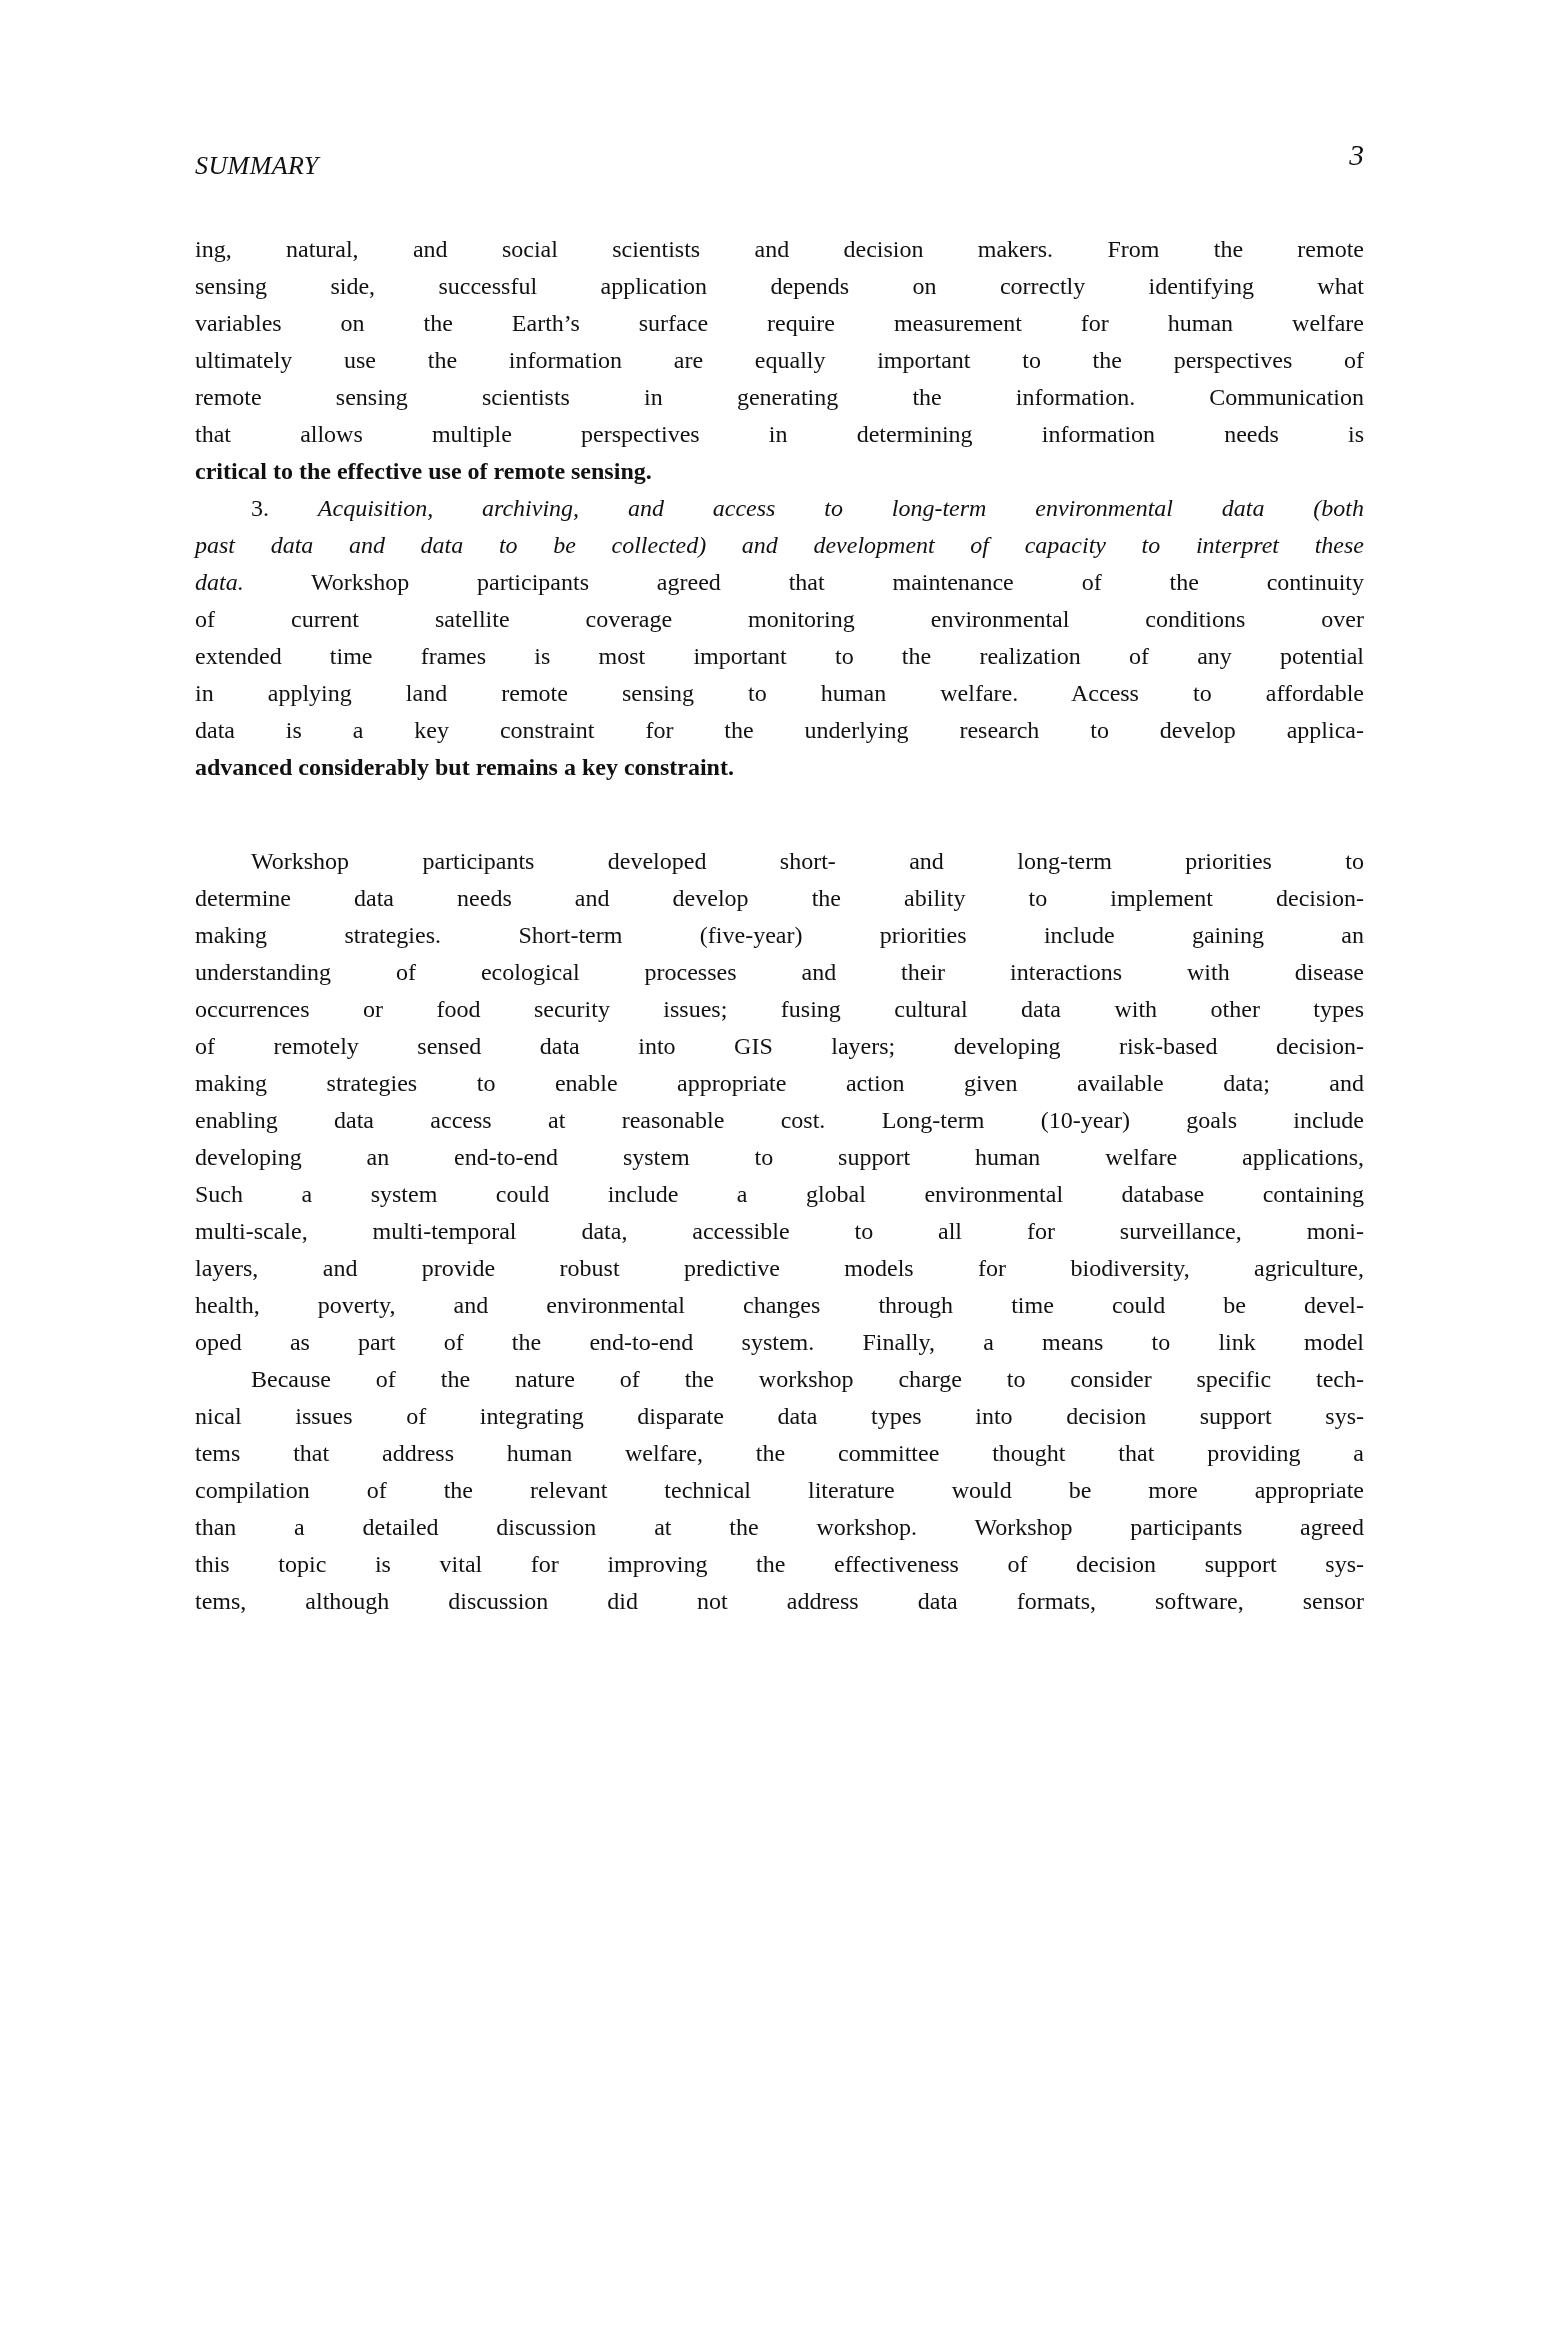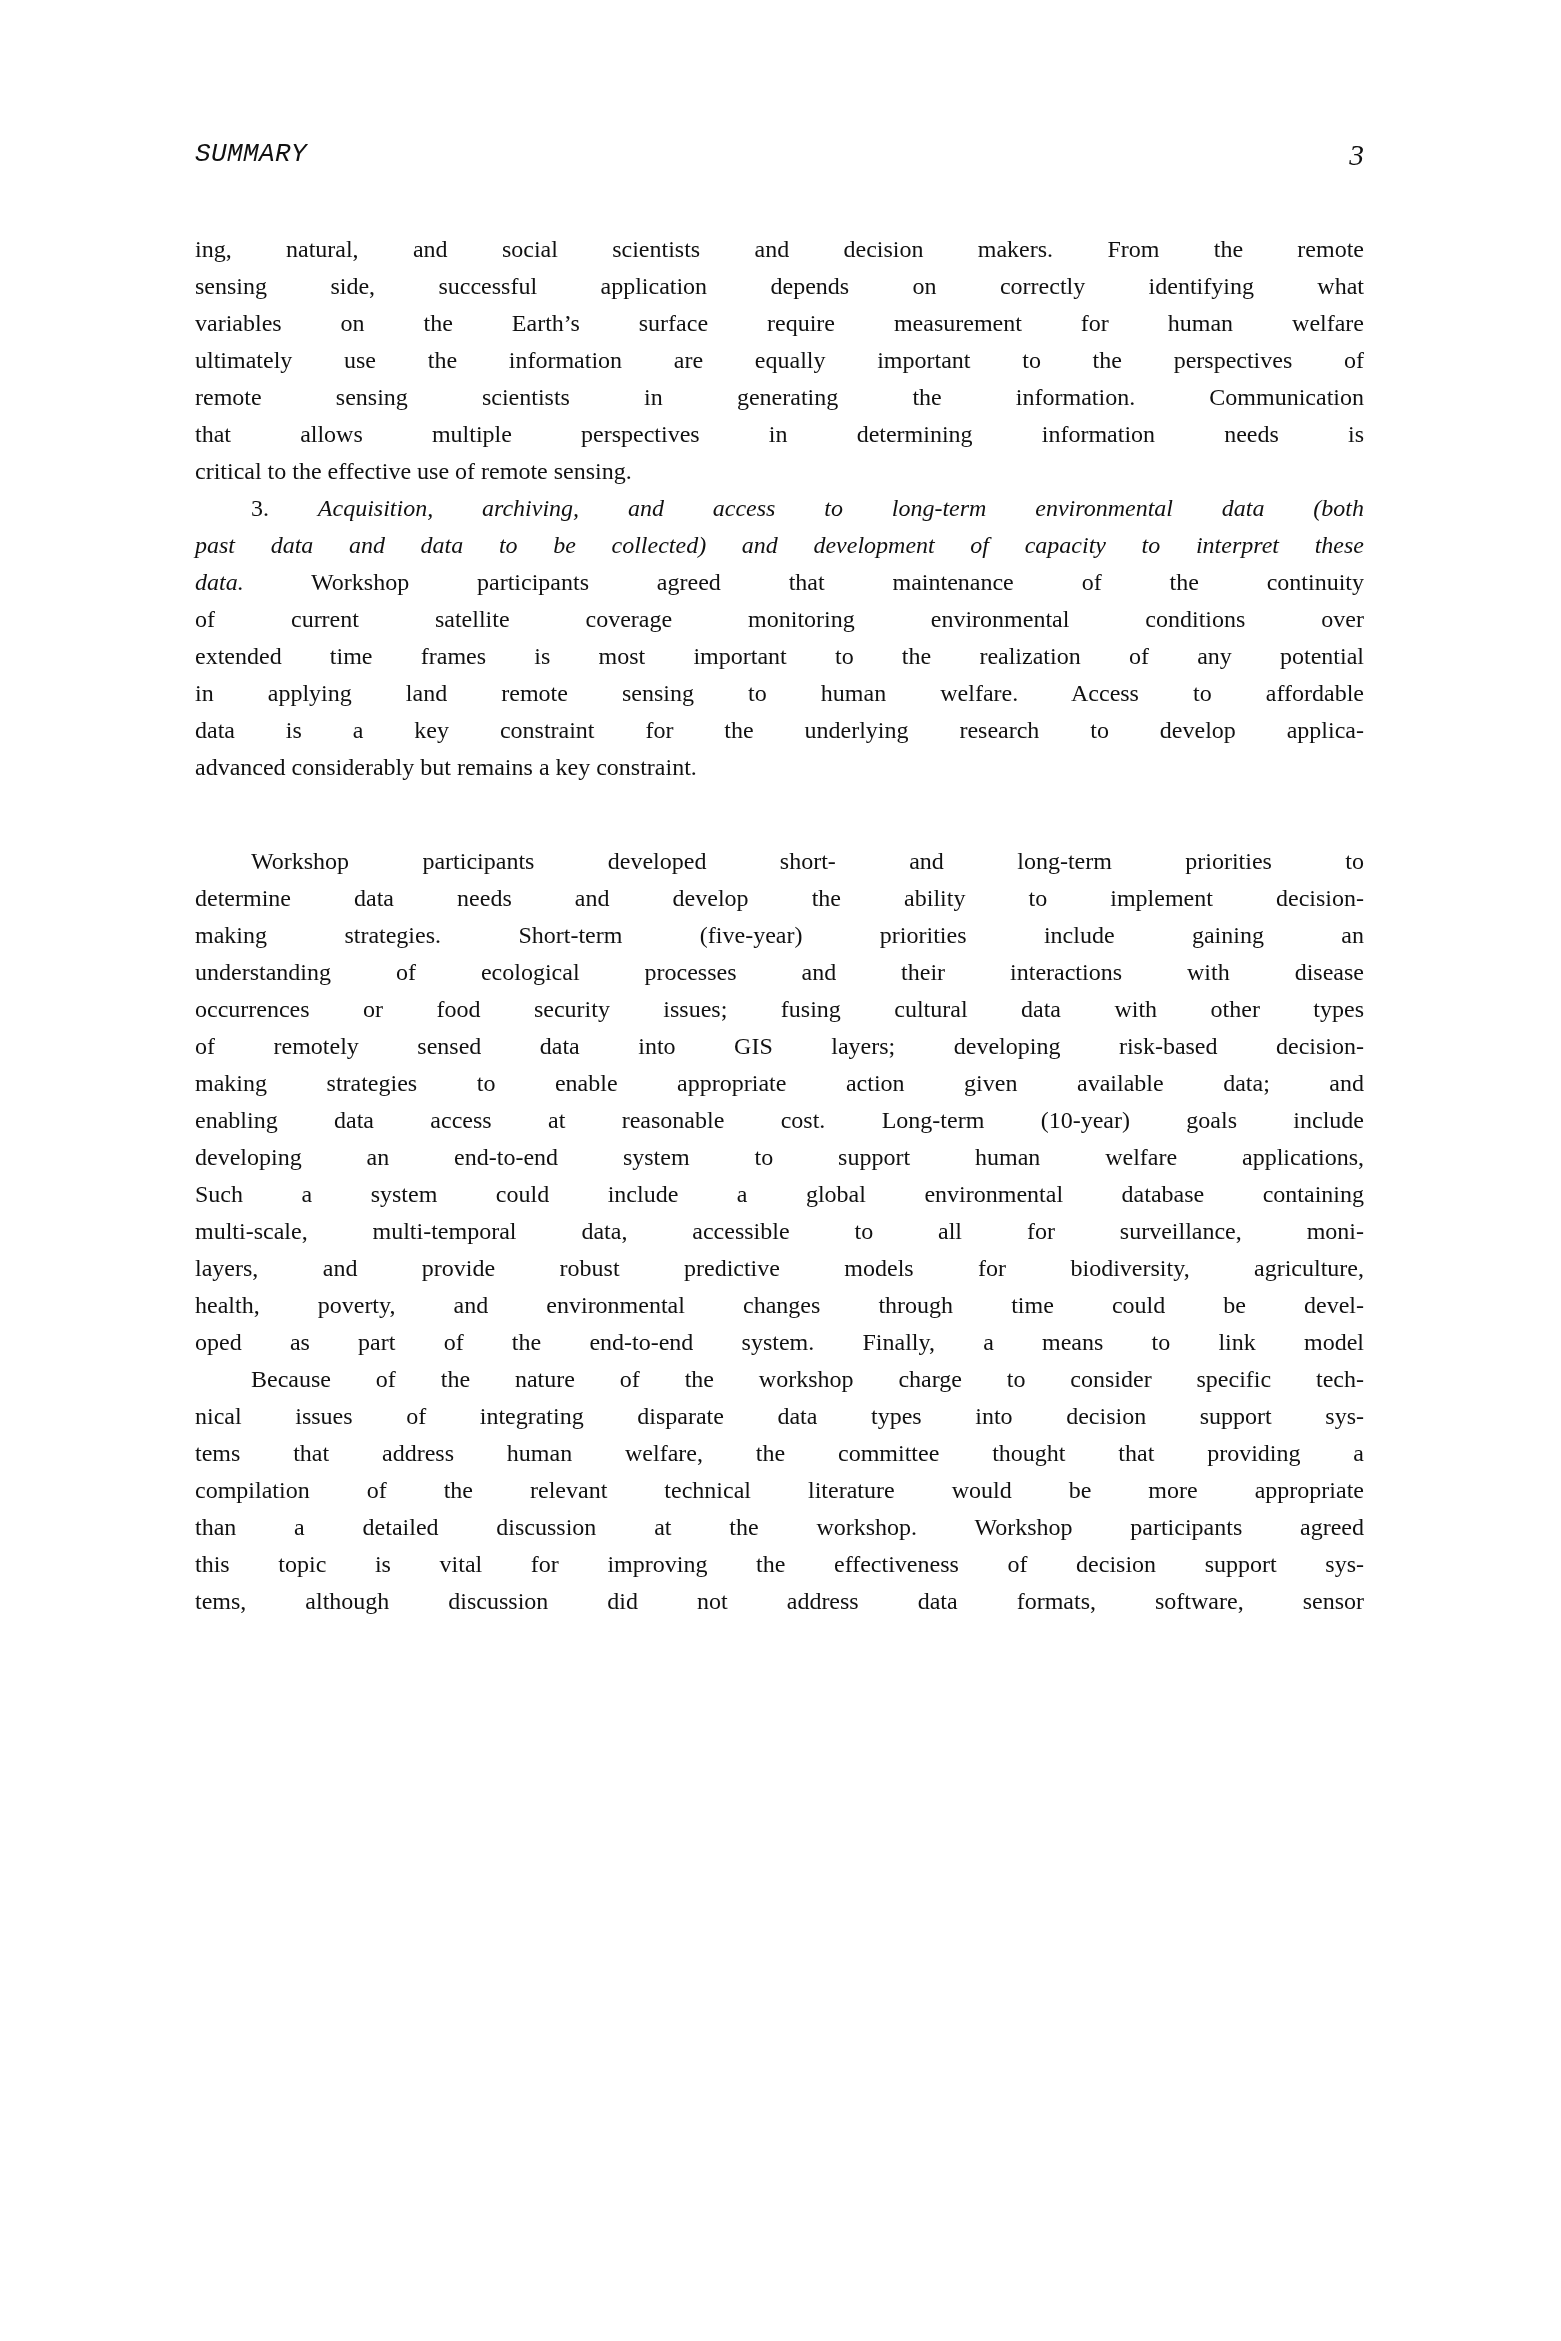--- a/index.html
+++ b/index.html
@@ -1,25 +1,25 @@
 <!DOCTYPE html>
 <html style="font-size:14px"><head>
 <meta charset="utf-8">
 <style>
   html, body { margin: 0; padding: 0; background: #ffffff; }
   body { width: 1561px; height: 2342px; position: relative; overflow: hidden; }
   .page { position: absolute; left: 0; top: 0; width: 1561px; height: 2342px; background: #ffffff; color: #111111; }
   .running-head { position: absolute; top: 139px; left: 195px; width: 1169px; height: 38px;
     font-family: "Liberation Serif", "DejaVu Serif", serif; font-style: italic; font-size: 26px; }
-  .rh-title { position: absolute; left: 0; top: 0; letter-spacing: 0.4px; font-family: Liberation Mono, monospace; }
+  .rh-title { position: absolute; left: 0; top: 12px; letter-spacing: 0.4px; }
   .rh-page { position: absolute; right: 0; top: 0; font-size: 29.5px; }
   .body-text { position: absolute; left: 195px; top: 231px; width: 1169px;
     font-family: "Liberation Serif", "DejaVu Serif", serif; font-size: 24px; line-height: 37px; }
   .line { display: block; height: 37px; white-space: nowrap; text-align: justify; text-align-last: justify; }
-  .line.last { text-align-last: left; }
+  .line.last { text-align-last: left; font-weight: bold; }
   .line.indent { padding-left: 56px; }
   .para-gap { display: block; height: 57px; }
   .it { font-style: italic; }
 </style>
 </head>
 <body>
 
 <div class="page">
 
   <div class="running-head">

